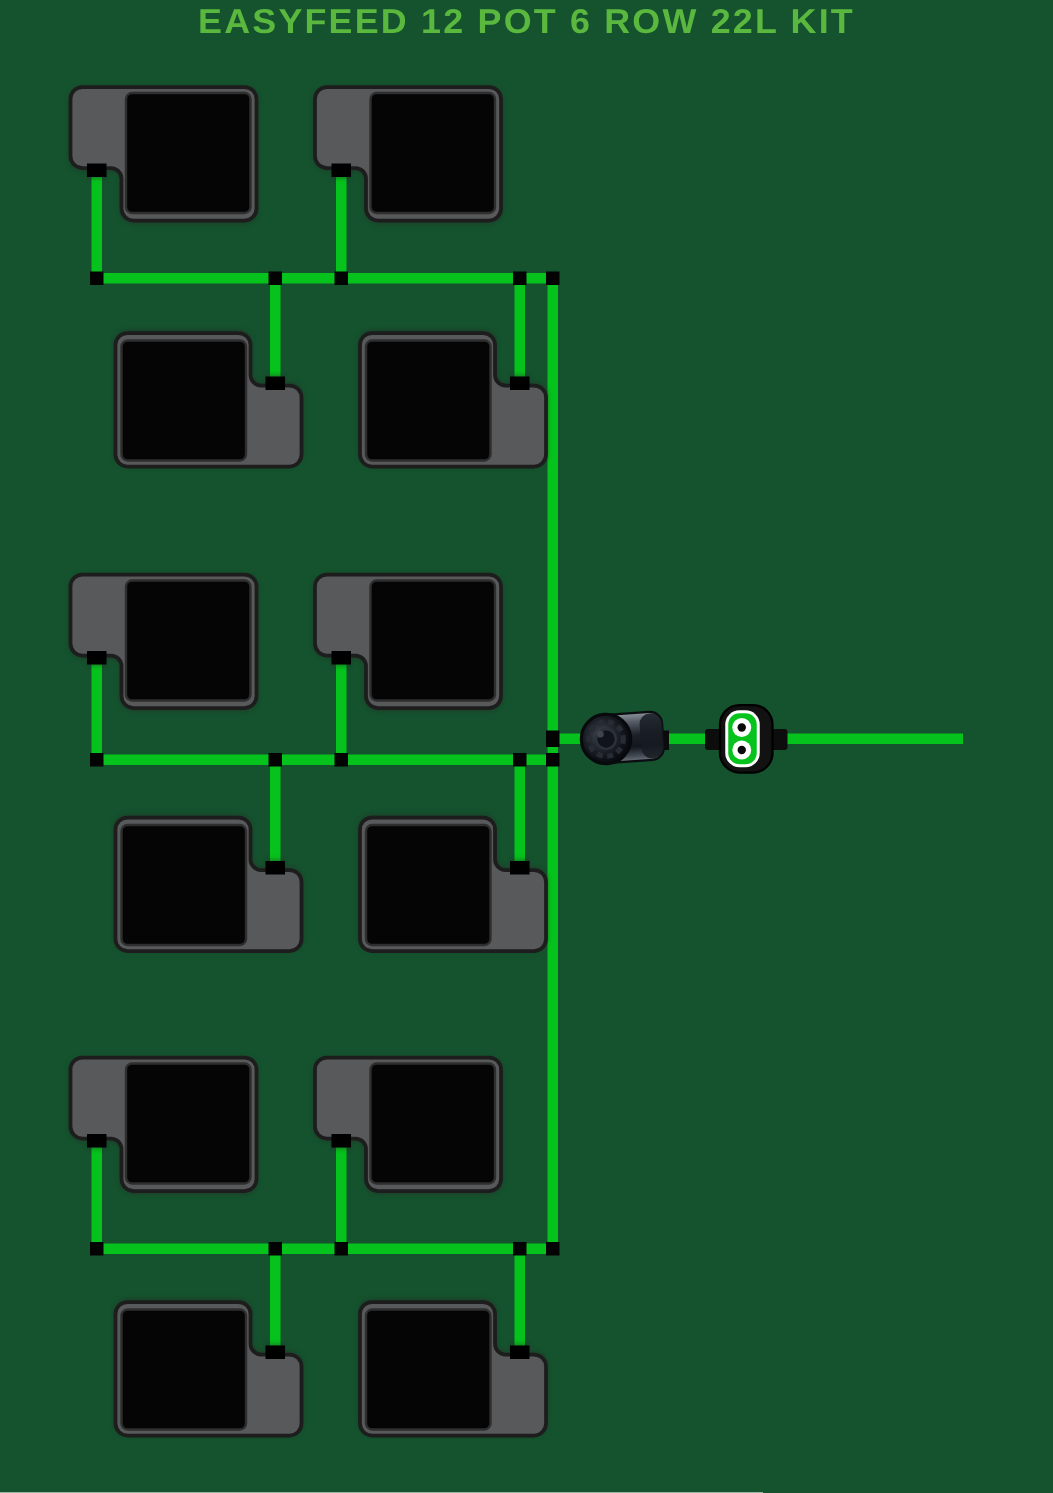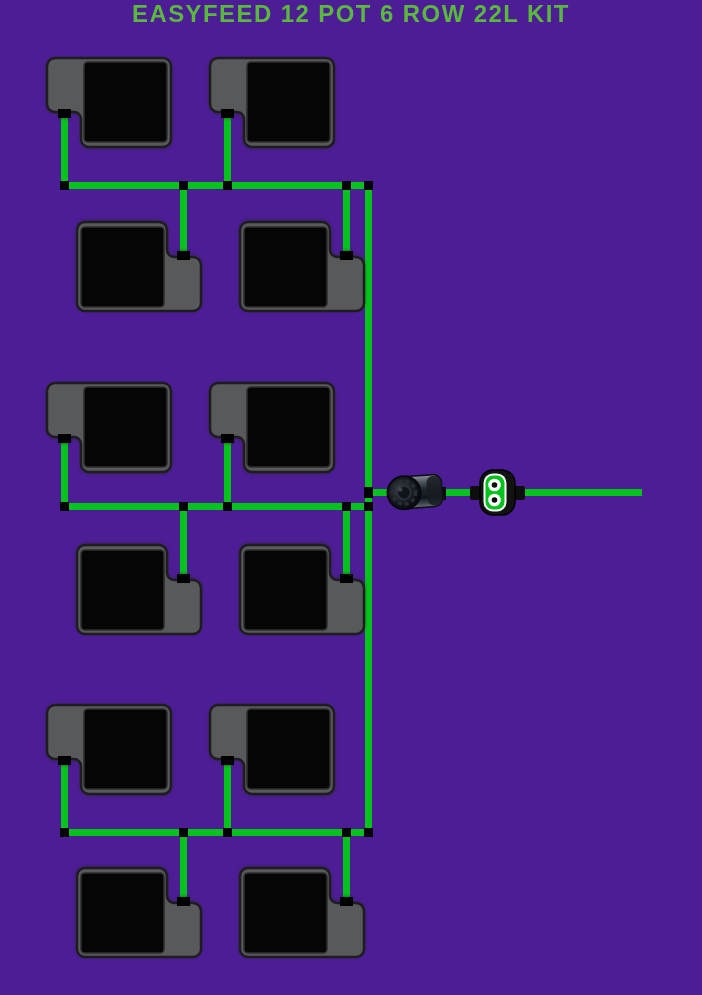--- a/index.html
+++ b/index.html
@@ -1,19 +1,19 @@
 <!DOCTYPE html>
 <html style="--title-green: #5bb83e; --tube-green: #05c31c; --pot-gray: #58595b; --pot-dark: #050505;"><head>
 <meta charset="utf-8">
 <style>
   html,body{margin:0;padding:0;background:#ffffff;}
   .canvas{
     position:relative;
     width:702px;height:995px;
-    background:#4c1d95;
+    background:#14532d;
     overflow:hidden;
     font-family:"Liberation Sans", sans-serif;
   }
   .title{
     position:absolute;
     top:1px;left:0;width:702px;
     margin:0;
     text-align:center;
     font-size:23px;
     font-weight:bold;

